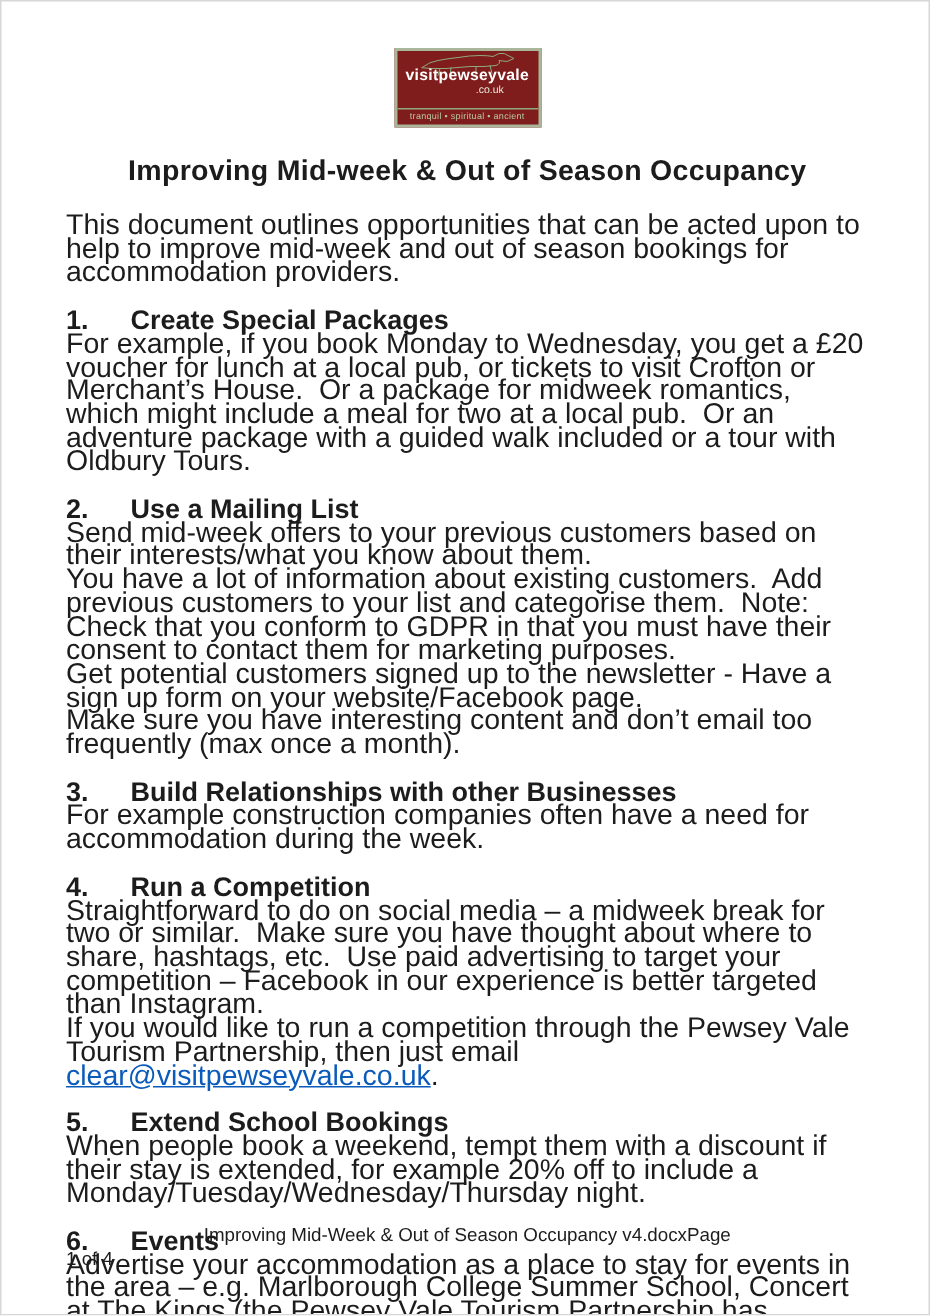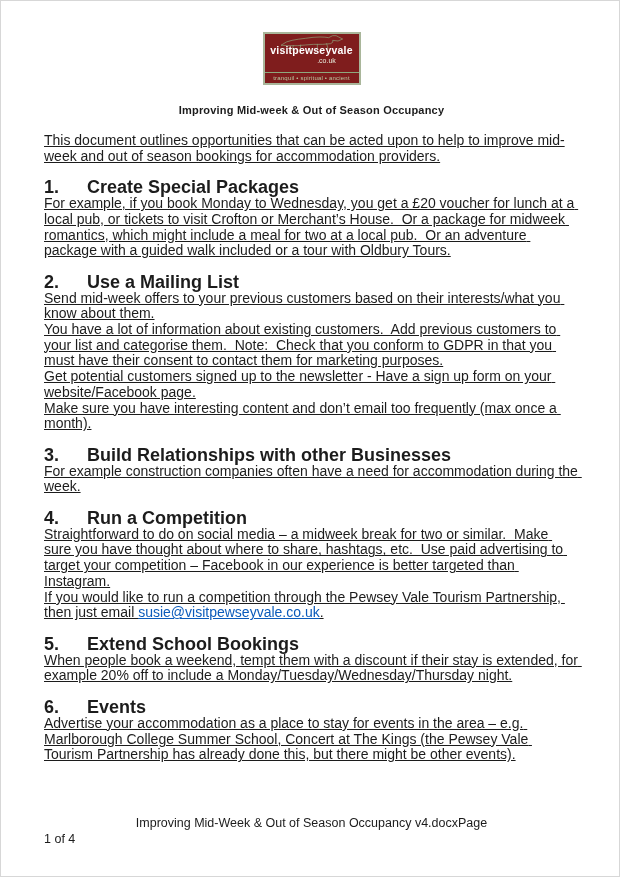--- a/index.html
+++ b/index.html
@@ -61,31 +61,30 @@
     font-size: 6px;
     text-align: center;
     padding: 2px 0 2px 0;
     letter-spacing: 0.2px;
     white-space: nowrap;
   }
 
   
   .title {
     text-align: center;
-    font-size: 11px;
+    font-size: 19px;
     font-weight: bold;
     letter-spacing: 0.2px;
     margin-top: 19px;
     margin-bottom: 17px;
   }
   .intro, .para {
-    font-size: 14px;
+    font-size: 19px;
     line-height: 15.7px;
     white-space: pre-wrap;
-    text-decoration: underline;
   }
   .section { margin-top: 16px; }
   .sec-head {
     font-size: 18px;
     line-height: 15.7px;
     font-weight: bold;
   }
   .sec-head .num {
     display: inline-block;
     width: 43px;
@@ -158,21 +157,21 @@
         <span class="num">3.</span><span>Build Relationships with other Businesses</span>
       </div>
       <p class="para">For example construction companies often have a need for accommodation during the week.</p>
     </div>
 
     <div class="section">
       <div class="sec-head">
         <span class="num">4.</span><span>Run a Competition</span>
       </div>
       <p class="para">Straightforward to do on social media – a midweek break for two or similar.  Make sure you have thought about where to share, hashtags, etc.  Use paid advertising to target your competition – Facebook in our experience is better targeted than Instagram.</p>
-      <p class="para"><span>If you would like to run a competition through the Pewsey Vale Tourism Partnership, then just email </span><a class="link">susie@visitpewseyvale.co.uk</a><span>.</span></p>
+      <p class="para"><span>If you would like to run a competition through the Pewsey Vale Tourism Partnership, then just email </span><a class="link">clear@visitpewseyvale.co.uk</a><span>.</span></p>
     </div>
 
     <div class="section">
       <div class="sec-head">
         <span class="num">5.</span><span>Extend School Bookings</span>
       </div>
       <p class="para">When people book a weekend, tempt them with a discount if their stay is extended, for example 20% off to include a Monday/Tuesday/Wednesday/Thursday night.</p>
     </div>
 
     <div class="section">

